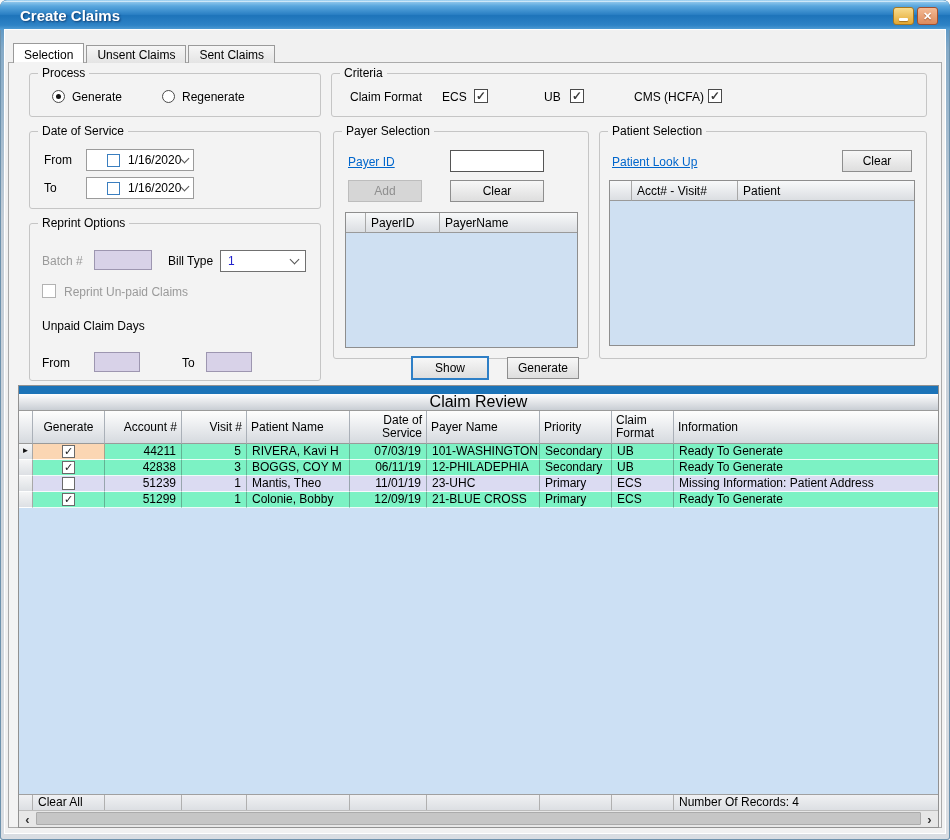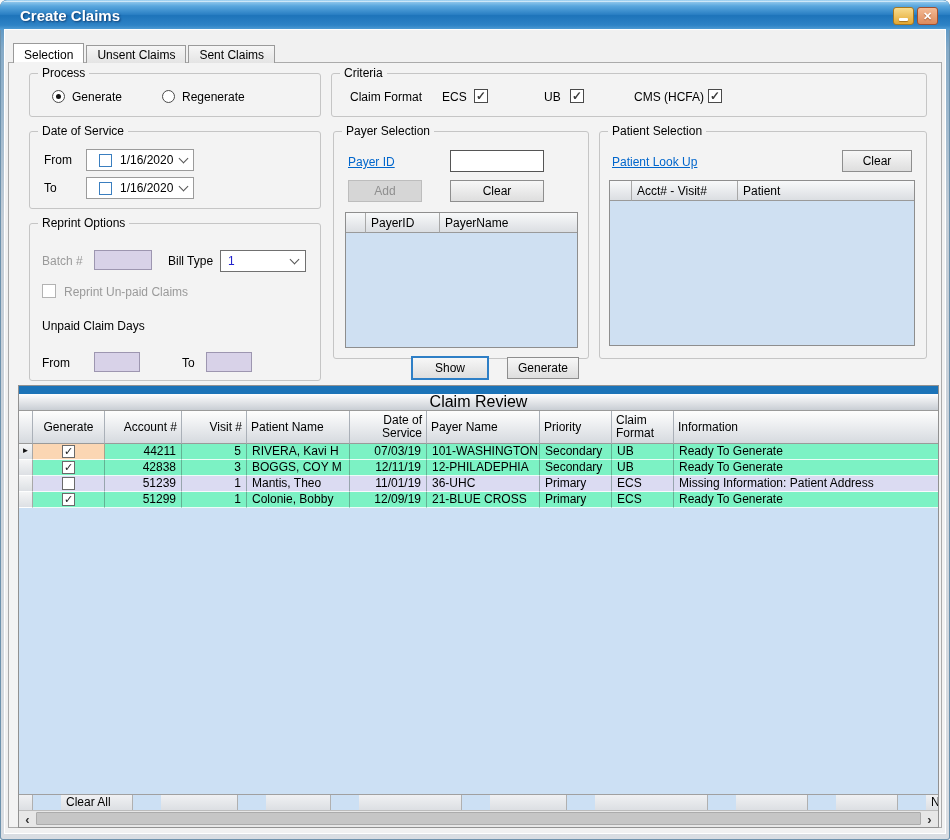--- a/index.html
+++ b/index.html
@@ -51,21 +51,21 @@
   .cbx.dis { border-color:#b2b2b2; }
 
   .link { position:absolute; color:#0066cc; text-decoration:underline; font-size:12px; white-space:nowrap; cursor:pointer; }
 
   .btn { position:absolute; background:linear-gradient(#f7f7f7,#dedede); border:1px solid #8e8e8e;
          font-size:12px; display:flex; align-items:center; justify-content:center; cursor:default; }
   .btn.disabled { background:#d6d6d6; color:#8f8f8f; border-color:#bdbdbd; }
   .btn.default { border:2px solid #2e7fc6; }
 
   .dtp { position:absolute; display:flex; align-items:center; background:#fff; border:1px solid #9b9b9b;
-         height:22px; padding:0 6px 0 12px; }
+         height:22px; padding:0 6px 0 20px; }
   .dtp .box { width:13px; height:13px; border:1px solid #3a7ebf; background:#fff; flex:0 0 auto; }
   .dtp .val { flex:1; font-size:12px; padding-left:8px; }
   .chev { width:7px; height:7px; border-right:1px solid #555; border-bottom:1px solid #555;
           transform:rotate(45deg); margin-top:-4px; flex:0 0 auto; }
 
   .fake-select { position:absolute; display:flex; align-items:center; background:#fff; border:1px solid #707070;
                  height:22px; padding:0 7px; }
   .fake-select .val { flex:1; color:#2222cc; font-size:12px; }
 
   .lav { position:absolute; background:#d8d2e8; border:1px solid #9d96b0; height:20px; }
@@ -93,21 +93,21 @@
   .data-row .cell { border-right:1px solid rgba(70,100,90,.45); border-bottom:1px solid rgba(255,255,255,.85);
                     padding:0 5px; font-size:12px; line-height:15px; white-space:nowrap; overflow:hidden; }
   .data-row .cell.r { text-align:right; }
   .data-row .cell.sel { background:linear-gradient(#f4f5f6,#dde0e4); border-right:1px solid #a8a8a8; padding:0;
                         text-align:center; font-size:8px; line-height:14px; color:#111; }
   .data-row .cell.gen { display:flex; align-items:center; justify-content:center; padding:0; }
   .data-row .cell.gen.current-cell { background:#fbd6b3; }
   .gridcb { width:13px; height:13px; background:#fff; border:1px solid #6a6a6a; font-size:11px; line-height:11px;
             text-align:center; color:#222; }
   .grid-empty { height:286px; background:#cce0f4; }
-  .footer-row { height:16px; border-top:1px solid #a0a0a0;gap:28px; }
+  .footer-row { height:16px; border-top:1px solid #a0a0a0; }
   .footer-row .cell { background:linear-gradient(#f0f1f3,#dcdfe3); border-right:1px solid #b0b0b0;
                       padding:0 5px; font-size:12px; line-height:15px; white-space:nowrap; overflow:hidden; }
   .hscroll { height:17px; background:#e7e7e7; border-top:1px solid #bcbcbc; position:relative; }
   .hs-arrow { position:absolute; top:0; width:17px; height:17px; display:flex; align-items:center; justify-content:center;
               color:#333; font-size:13px; font-weight:bold; }
   .hs-arrow.left { left:0; } .hs-arrow.right { right:0; }
   .hs-thumb { position:absolute; left:17px; right:17px; top:1px; bottom:2px; background:#c6c6c6;
               border:1px solid #ababab; border-radius:1px; }
 </style>
 </head>
@@ -268,36 +268,36 @@
               <div class="cell" style="border-right:none;">Ready To Generate</div>
             </div>
             <div class="grid-row data-row status-ready">
               <div class="cell sel"></div>
               <div class="cell gen">
                 <span class="gridcb">✓</span>
               </div>
               <div class="cell r">42838</div>
               <div class="cell r">3</div>
               <div class="cell">BOGGS, COY M</div>
-              <div class="cell r">12/11/19</div>
+              <div class="cell r">06/11/19</div>
               <div class="cell">12-PHILADEPHIA</div>
               <div class="cell">Secondary</div>
               <div class="cell">UB</div>
               <div class="cell" style="border-right:none;">Ready To Generate</div>
             </div>
             <div class="grid-row data-row status-missing">
               <div class="cell sel"></div>
               <div class="cell gen">
                 <span class="gridcb"></span>
               </div>
               <div class="cell r">51239</div>
               <div class="cell r">1</div>
               <div class="cell">Mantis, Theo</div>
               <div class="cell r">11/01/19</div>
-              <div class="cell">36-UHC</div>
+              <div class="cell">23-UHC</div>
               <div class="cell">Primary</div>
               <div class="cell">ECS</div>
               <div class="cell" style="border-right:none;">Missing Information: Patient Address</div>
             </div>
             <div class="grid-row data-row status-ready">
               <div class="cell sel"></div>
               <div class="cell gen">
                 <span class="gridcb">✓</span>
               </div>
               <div class="cell r">51299</div>

